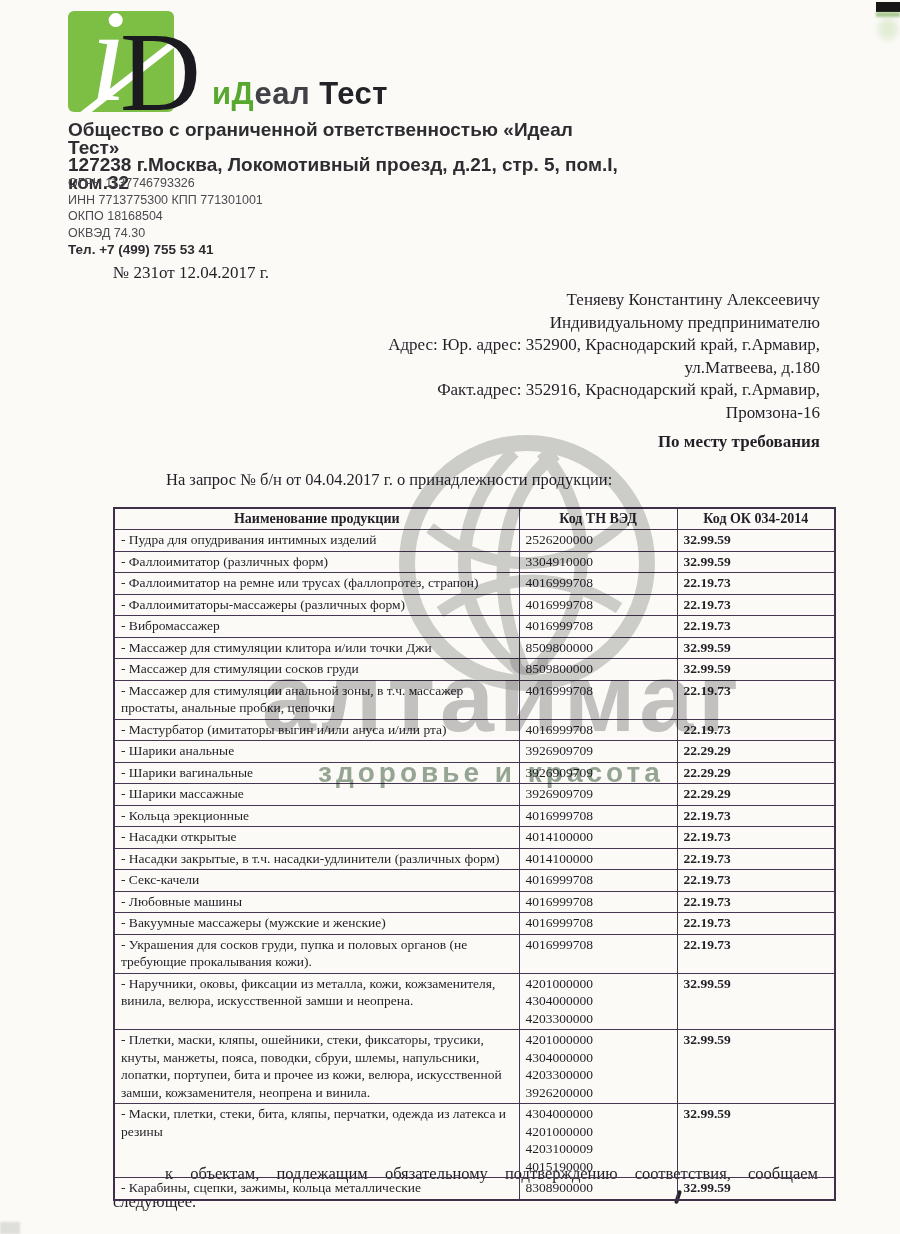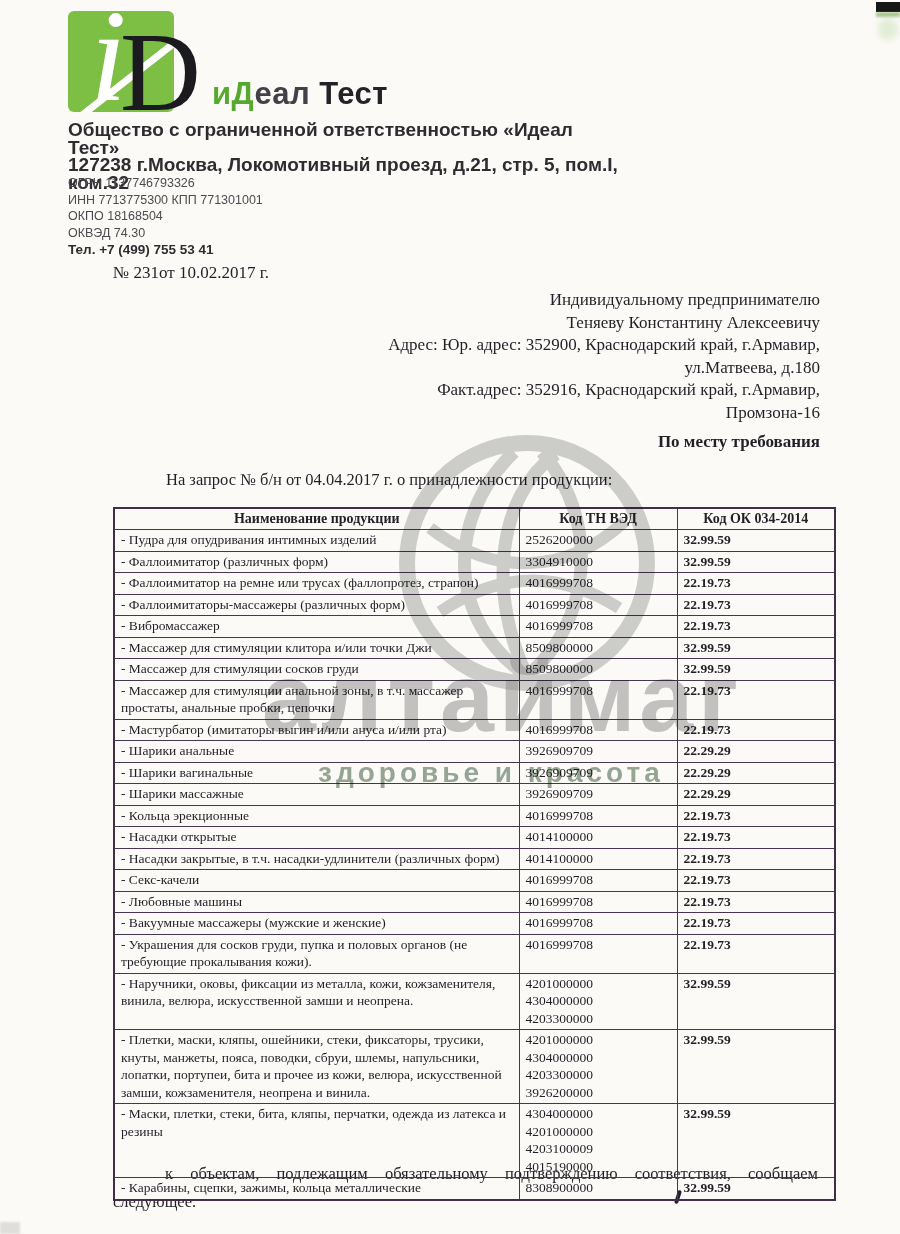--- a/index.html
+++ b/index.html
@@ -78,26 +78,26 @@
     <div class="requisites">
 
     <div>ОГРН 1137746793326</div>
         <div>ИНН 7713775300  КПП 771301001</div>
         <div>ОКПО 18168504</div>
         <div>ОКВЭД 74.30</div>
       </div>
     <div class="phone">Тел. +7 (499) 755 53 41</div>
   </div>
 
-  <div class="ref-number">№  231от 10.02.2017 г.</div>
+  <div class="ref-number">№  231от 12.04.2017 г.</div>
 
   <div class="addressee">
 
-  <div>Индивидуальному предпринимателю</div>
-      <div>Теняеву Константину Алексеевичу</div>
+  <div>Теняеву Константину Алексеевичу</div>
+      <div>Индивидуальному предпринимателю</div>
       <div>Адрес: Юр. адрес: 352900, Краснодарский край, г.Армавир,</div>
       <div>ул.Матвеева, д.180</div>
       <div>Факт.адрес: 352916, Краснодарский край, г.Армавир,</div>
       <div>Промзона-16</div>
     </div>
 
   <div class="salutation">По месту требования</div>
 
   <div class="intro">На запрос № б/н  от  04.04.2017 г. о принадлежности продукции:</div>
 

